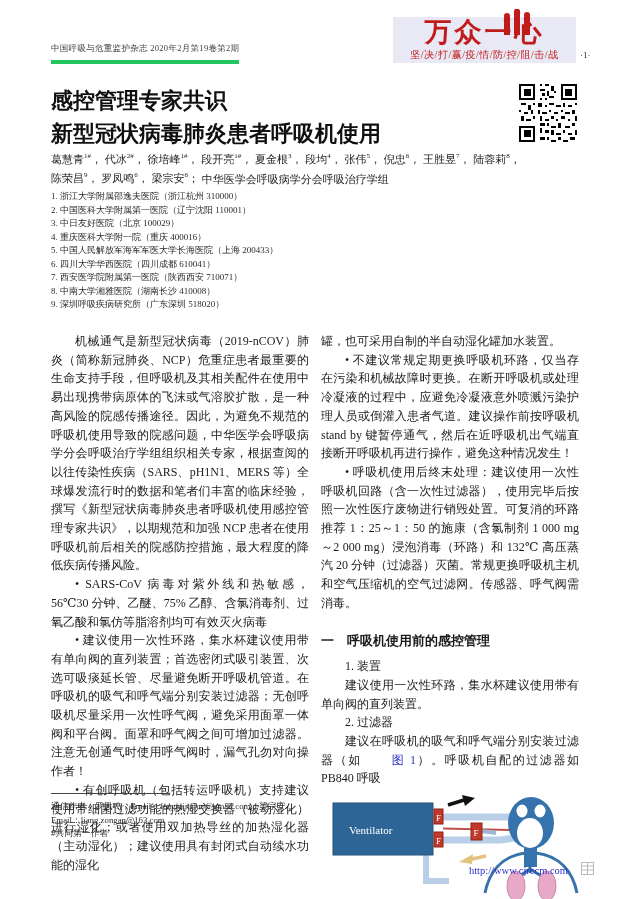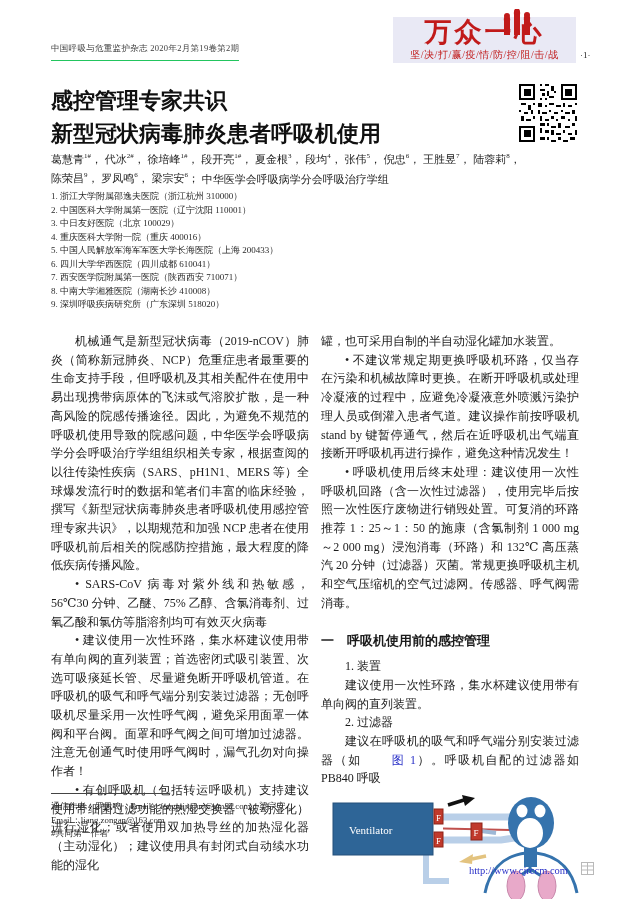--- a/index.html
+++ b/index.html
@@ -4,21 +4,21 @@
 <style>
   * { margin:0; padding:0; box-sizing:border-box; }
   html,body { width:630px; height:899px; }
   body {
     position:relative; background:#ffffff; overflow:hidden;
     font-family:"Liberation Serif","DejaVu Serif",serif; color:#1b1b1b;
   }
   
   .journal-name {
     position:absolute; left:51px; top:43px; font-size:8.5px; color:#3c3c3c;
-    letter-spacing:.3px; border-bottom:1px solid #22c55e; padding-bottom:5px;
+    letter-spacing:.3px; border-bottom:4px solid #22c55e; padding-bottom:5px;
   }
   .banner {
     position:absolute; left:393px; top:17px; width:183px; height:46px;
     background:#e9e9f5; text-align:center;
   }
   .banner-headline {
     font-family:"Liberation Sans","DejaVu Sans",sans-serif; font-weight:700;
     font-size:27px; line-height:30px; color:#c11a1a; letter-spacing:3px;
   }
   .banner-slogan { font-size:10px; color:#c11a1a; letter-spacing:.5px; margin-top:1px; }

